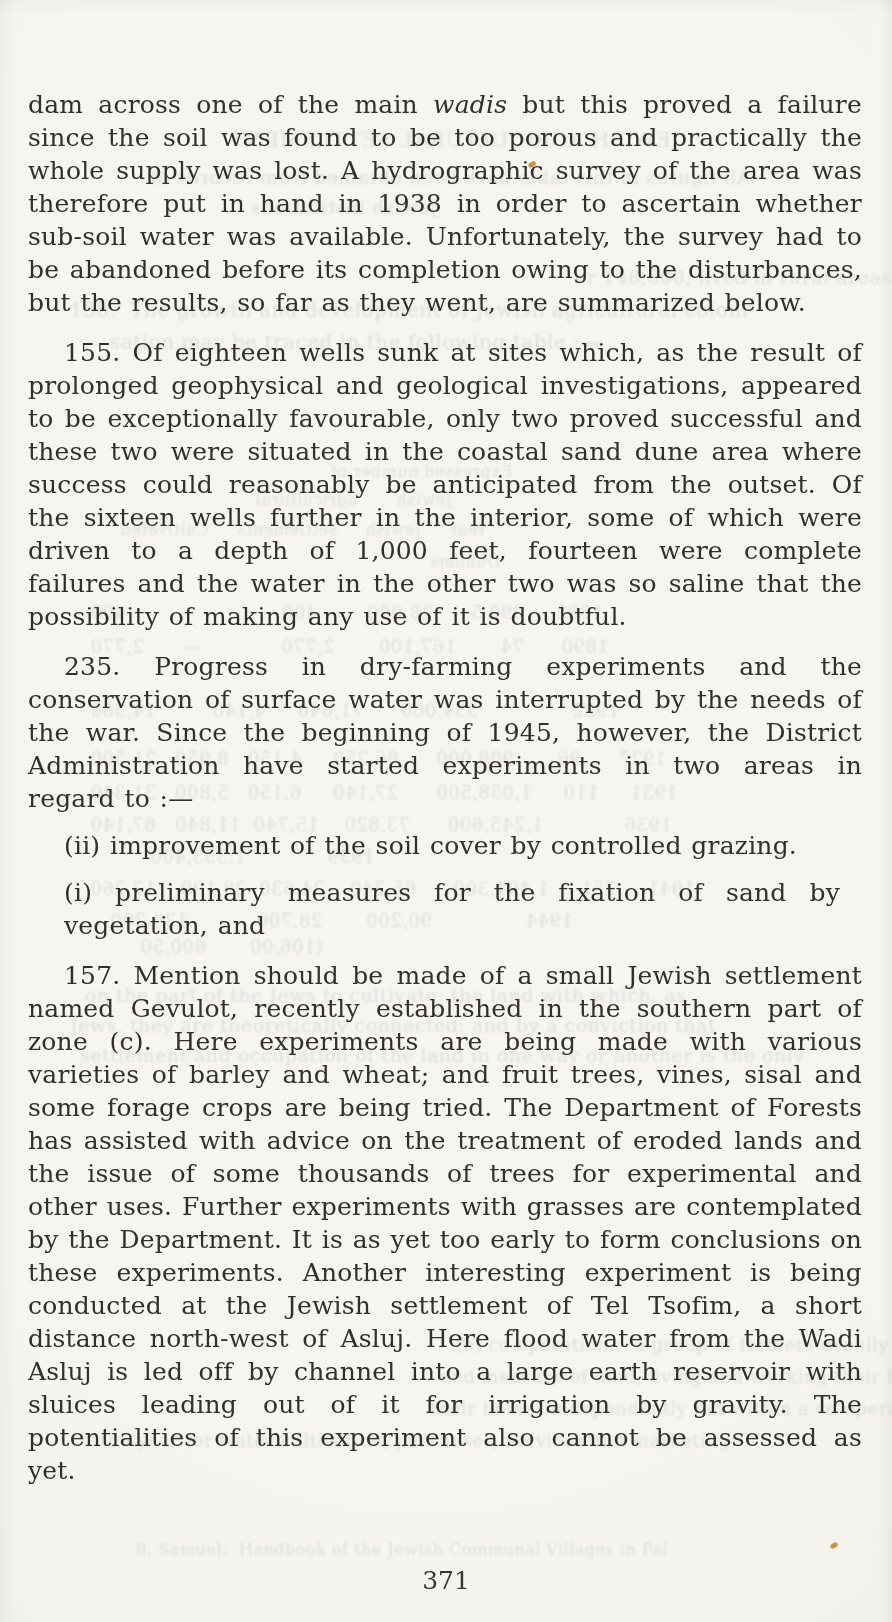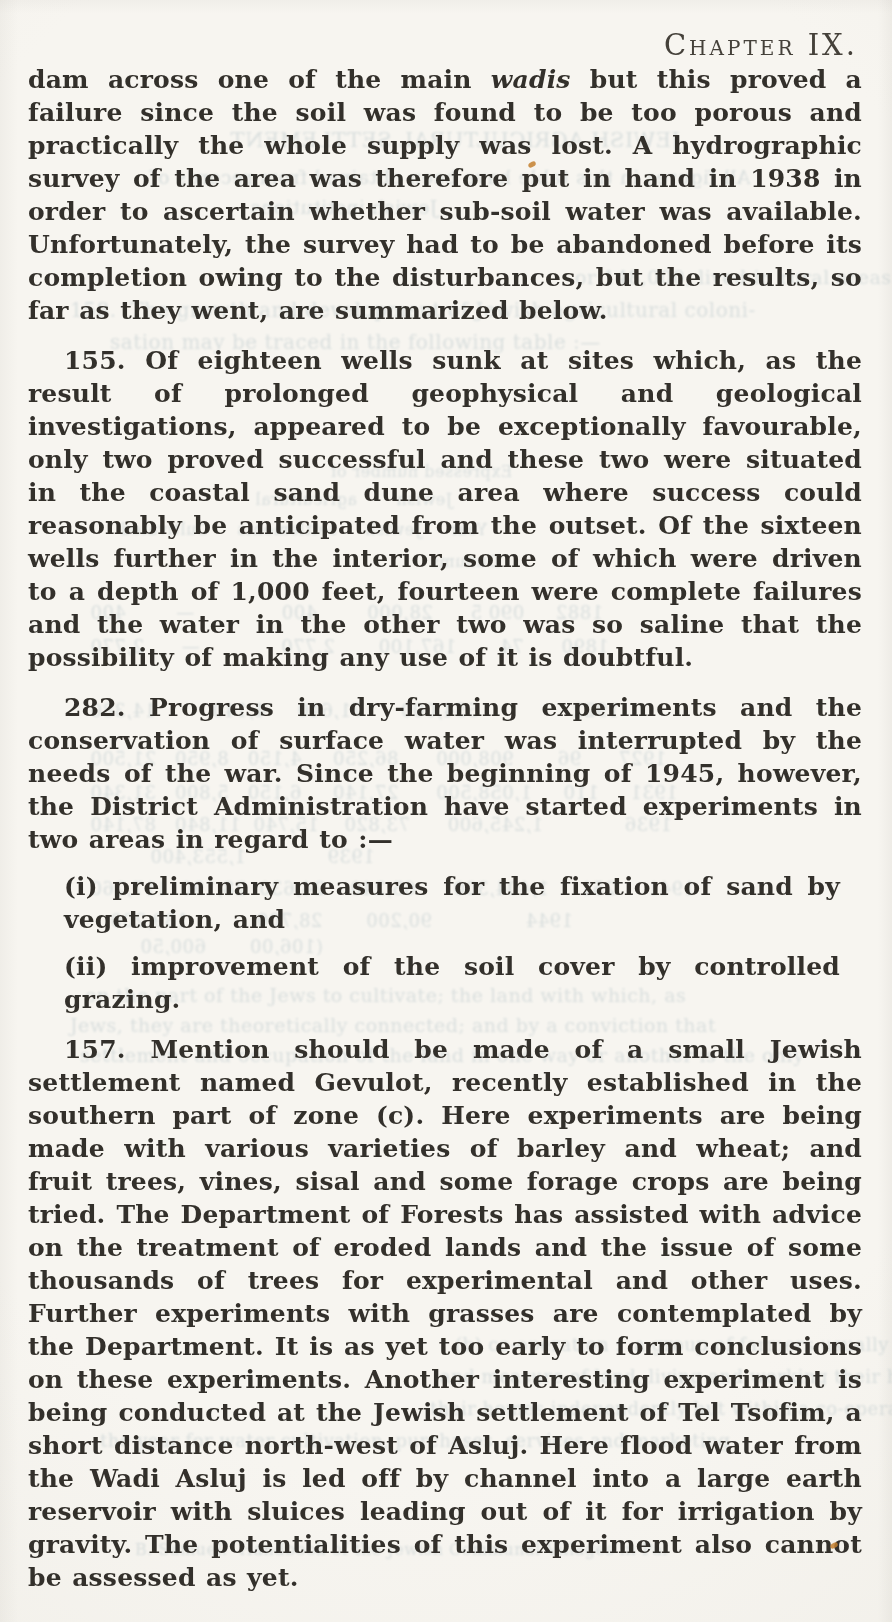--- a/index.html
+++ b/index.html
@@ -35,24 +35,23 @@
     right: 34px;
     font-size: 29px;
     letter-spacing: 3px;
     font-variant: small-caps;
     color: #45413a;
     z-index: 2;
   }
   .body-text {
     position: absolute;
     left: 28px;
-    top: 63px;
+    top: 88px;
     width: 834px;
     z-index: 2;
-    font-weight: bold;
   }
   p.para {
     margin: 0 0 14px 0;
     font-size: 25px;
     line-height: 33px;
     text-align: justify;
     letter-spacing: 0.2px;
     word-spacing: 1.5px;
   }
   p.para.indent { text-indent: 36px; margin-top: 17px; }
@@ -125,30 +124,30 @@
       <span style="left: 85px; top: 984px; font-size: 19px;">on the part of the Jews to cultivate; the land with which, as</span>
       <span style="left: 70px; top: 1014px; font-size: 19px;">Jews, they are theoretically connected; and by a conviction that</span>
       <span style="left: 80px; top: 1044px; font-size: 19px;">settlement and occupation of the land in one way or another is the only</span>
       <span style="left: 455px; top: 1334px; font-size: 18px;">(b) co-operation :  a group of farmers usually with an equal area</span>
       <span style="left: 440px; top: 1366px; font-size: 18px;">and measure of land, living and working their holdings around</span>
       <span style="left: 430px; top: 1398px; font-size: 18px;">their homes independently but within a co-operative structure</span>
       <span style="left: 100px; top: 1430px; font-size: 18px;">the year for water cultivation, purchases, services and marketing</span>
       <span style="left: 135px; top: 1540px; font-size: 16px;">B. Samuel:  Handbook of the Jewish Communal Villages in Pal</span>
     </div>
 
-  <div class="chapter-heading">Chapter IX.</div>
 
   <div class="body-text" id="paragraphs">
       <p class="para"><span>dam across one of the main </span><span class="it">wadis</span><span> but this proved a failure since the soil was found to be too porous and practically the whole supply was lost.  A hydrographic survey of the area was therefore put in hand in 1938 in order to ascertain whether sub-soil water was available.  Unfortunately, the survey had to be abandoned before its completion owing to the disturbances, but the results, so far as they went, are summarized below.</span></p>
       <p class="para indent"><span>155.  Of eighteen wells sunk at sites which, as the result of prolonged geophysical and geological investigations, appeared to be exceptionally favourable, only two proved successful and these two were situated in the coastal sand dune area where success could reasonably be anticipated from the outset.  Of the sixteen wells further in the interior, some of which were driven to a depth of 1,000 feet, fourteen were complete failures and the water in the other two was so saline that the possibility of making any use of it is doubtful.</span></p>
-      <p class="para indent"><span>282.  Progress in dry-farming experiments and the conservation of surface water was interrupted by the needs of the war.  Since the beginning of 1945, however, the District Administration have started experiments in two areas in regard to :—</span></p>
+      <p class="para indent"><span>235.  Progress in dry-farming experiments and the conservation of surface water was interrupted by the needs of the war.  Since the beginning of 1945, however, the District Administration have started experiments in two areas in regard to :—</span></p>
+      <p class="para list"><span>(ii) improvement of the soil cover by controlled grazing.</span></p>
       <p class="para list"><span>(i) preliminary measures for the fixation of sand by vegetation, and</span></p>
-      <p class="para list"><span>(ii) improvement of the soil cover by controlled grazing.</span></p>
       <p class="para indent"><span>157.  Mention should be made of a small Jewish settlement named Gevulot, recently established in the southern part of zone (c).  Here experiments are being made with various varieties of barley and wheat; and fruit trees, vines, sisal and some forage crops are being tried.  The Department of Forests has assisted with advice on the treatment of eroded lands and the issue of some thousands of trees for experimental and other uses.  Further experiments with grasses are contemplated by the Department.  It is as yet too early to form conclusions on these experiments.  Another interesting experiment is being conducted at the Jewish settlement of Tel Tsofim, a short distance north-west of Asluj.  Here flood water from the Wadi Asluj is led off by channel into a large earth reservoir with sluices leading out of it for irrigation by gravity.  The potentialities of this experiment also cannot be assessed as yet.</span></p>
     </div>
 
+  <div class="page-number">371</div>
 
   <div id="specks">
       <div class="speck" style="left: 528px; top: 162px;"></div>
       <div class="speck" style="left: 830px; top: 1543px;"></div>
     </div>
 
 </div>
 
 </body></html>

